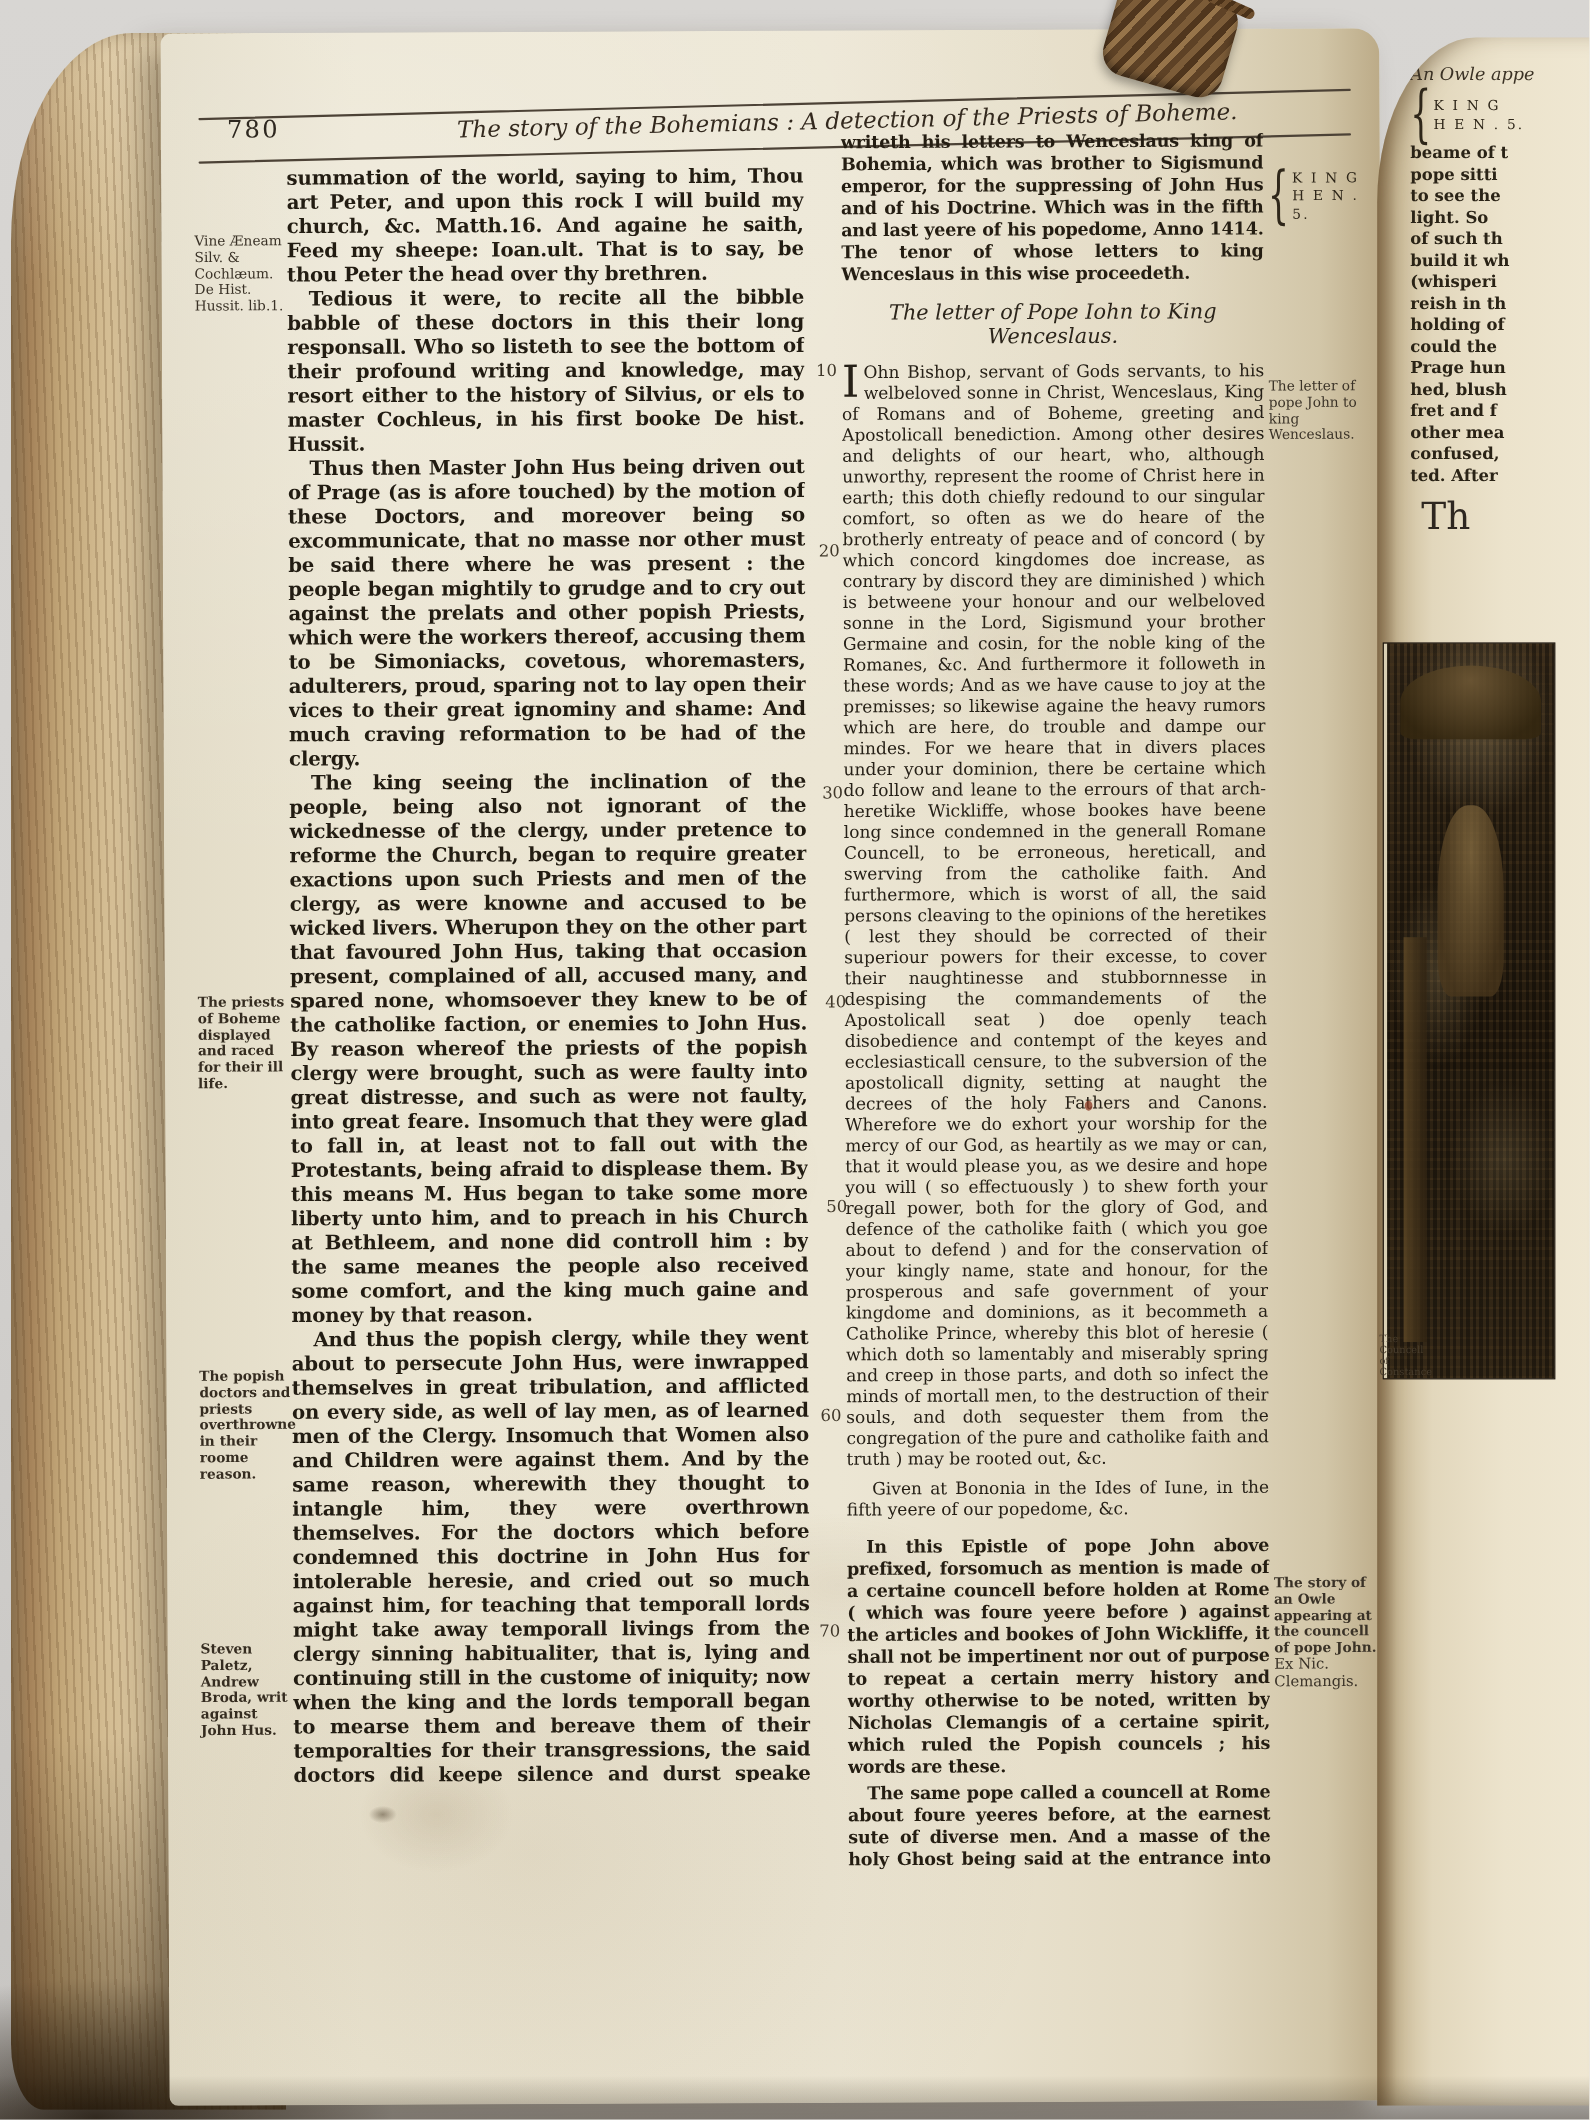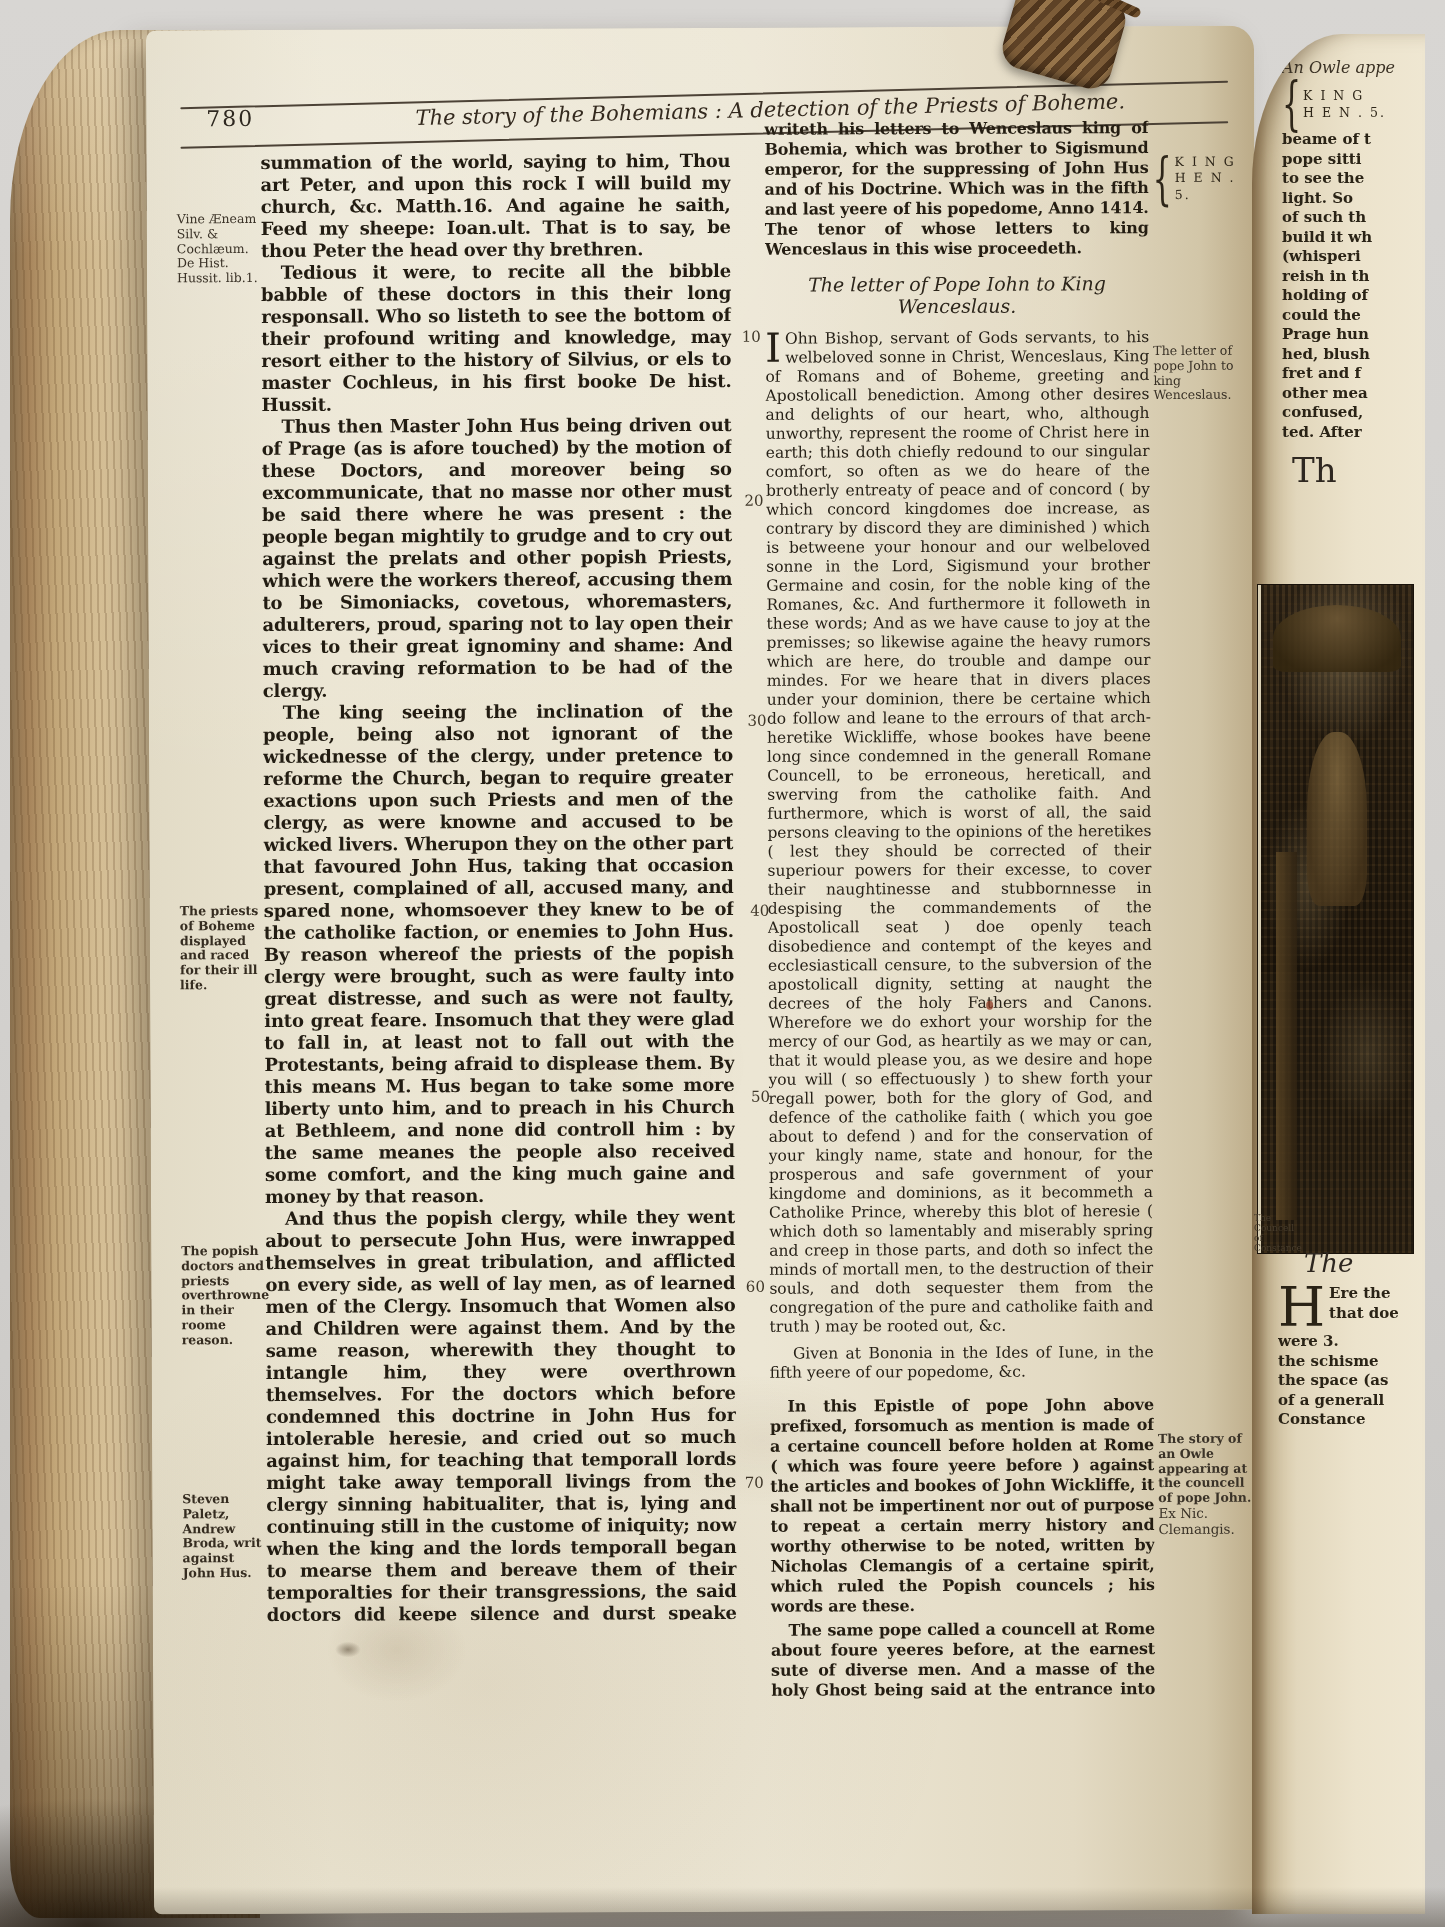--- a/index.html
+++ b/index.html
@@ -55,21 +55,21 @@
   .par.noindent{text-indent:0;}
   .letter-heading{font-style:italic;font-weight:400;font-size:19px;text-align:center;margin:14px 0 12px 0;text-indent:0;color:#2c251b;}
   .letter-body{font-size:15.5px;line-height:19px;font-weight:400;text-indent:0;margin:0;}
   .dropcap{float:left;font-size:40px;line-height:32px;padding:2px 4px 0 0;font-weight:400;}
   .dateline{font-size:15.5px;line-height:19px;font-weight:400;margin:8px 0 14px 0;text-indent:1.5em;}
   .gothic-par{margin:0 0 4px 0;text-indent:1.1em;}
   .ink-stain{position:absolute;left:182px;top:1612px;width:26px;height:16px;border-radius:50%;background:radial-gradient(ellipse,rgba(60,45,25,.45),rgba(60,45,25,0) 70%);}
   .red-speck{position:absolute;left:836px;top:974px;width:7px;height:9px;border-radius:50%;background:#8a3a24;opacity:.75;}
 
   
-  .right-page{position:absolute;left:1252px;top:34px;width:173px;height:1880px;
+  .right-page{position:absolute;left:1252px;top:34px;width:193px;height:1880px;
     border-top-left-radius:90px 150px;
     background:
       linear-gradient(90deg,#a8916c 0%,#cdbd9a 9%,#e2d7bc 26%,#ece3cc 60%,#efe7d2 100%);
     box-shadow:inset 16px 0 22px -8px rgba(70,45,18,.5);overflow:hidden;}
   .rp-inner{position:absolute;left:30px;top:24px;right:0;}
   .rp-header{font-style:italic;font-size:16px;color:#3a3124;white-space:nowrap;overflow:hidden;margin-bottom:10px;}
   .rp-king{display:flex;align-items:center;gap:2px;margin-bottom:8px;}
   .rp-frag{font-weight:700;font-size:15px;line-height:19.5px;color:#2a2316;white-space:nowrap;overflow:hidden;width:160px;}
   .rp-bigTh{font-size:34px;color:#2e2720;font-weight:400;margin:8px 0 0 10px;}
   .woodcut{position:absolute;left:6px;top:551px;width:152px;height:668px;
@@ -184,33 +184,18 @@
     </div>
 
     <div class="woodcut">
       <div class="woodcut-canopy"></div>
       <div class="woodcut-figure"></div>
       <div class="woodcut-pillar"></div>
     </div>
 
     <div class="rp-council-note">The Councell of Constance</div>
 
-    <div class="rp-bottom">
-      <div class="rp-the">The</div>
-      <div class="rp-initial-row">
-        <span class="rp-initial">H</span>
-        <span>
-          <div class="rp-frag">Ere the</div>
-          <div class="rp-frag">that doe</div>
-        </span>
-      </div>
-      <div class="rp-frag">were 3.</div>
-      <div class="rp-frag">the schisme</div>
-      <div class="rp-frag">the space (as</div>
-      <div class="rp-frag">of a generall</div>
-      <div class="rp-frag">Constance</div>
-    </div>
   </div>
 
   <div class="headband"></div>
   <div class="headband-tail"></div>
   <div class="edge-shadow-bottom"></div>
 </div>
 
 </body></html>

